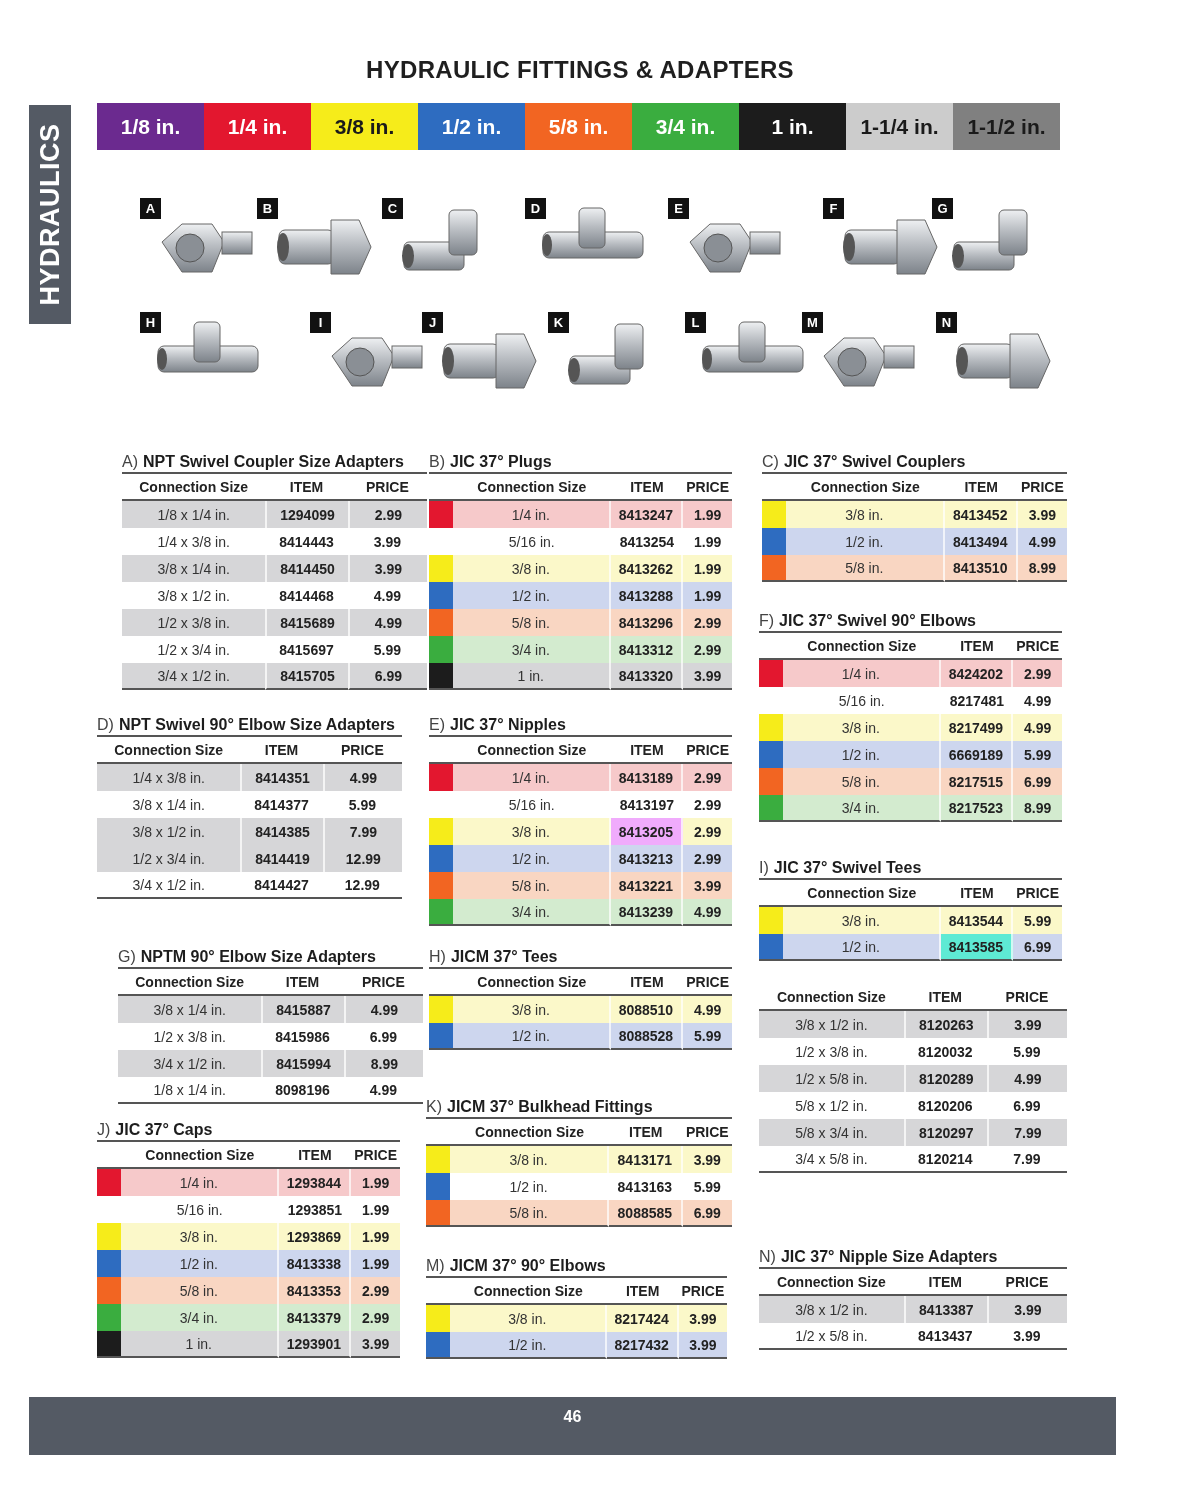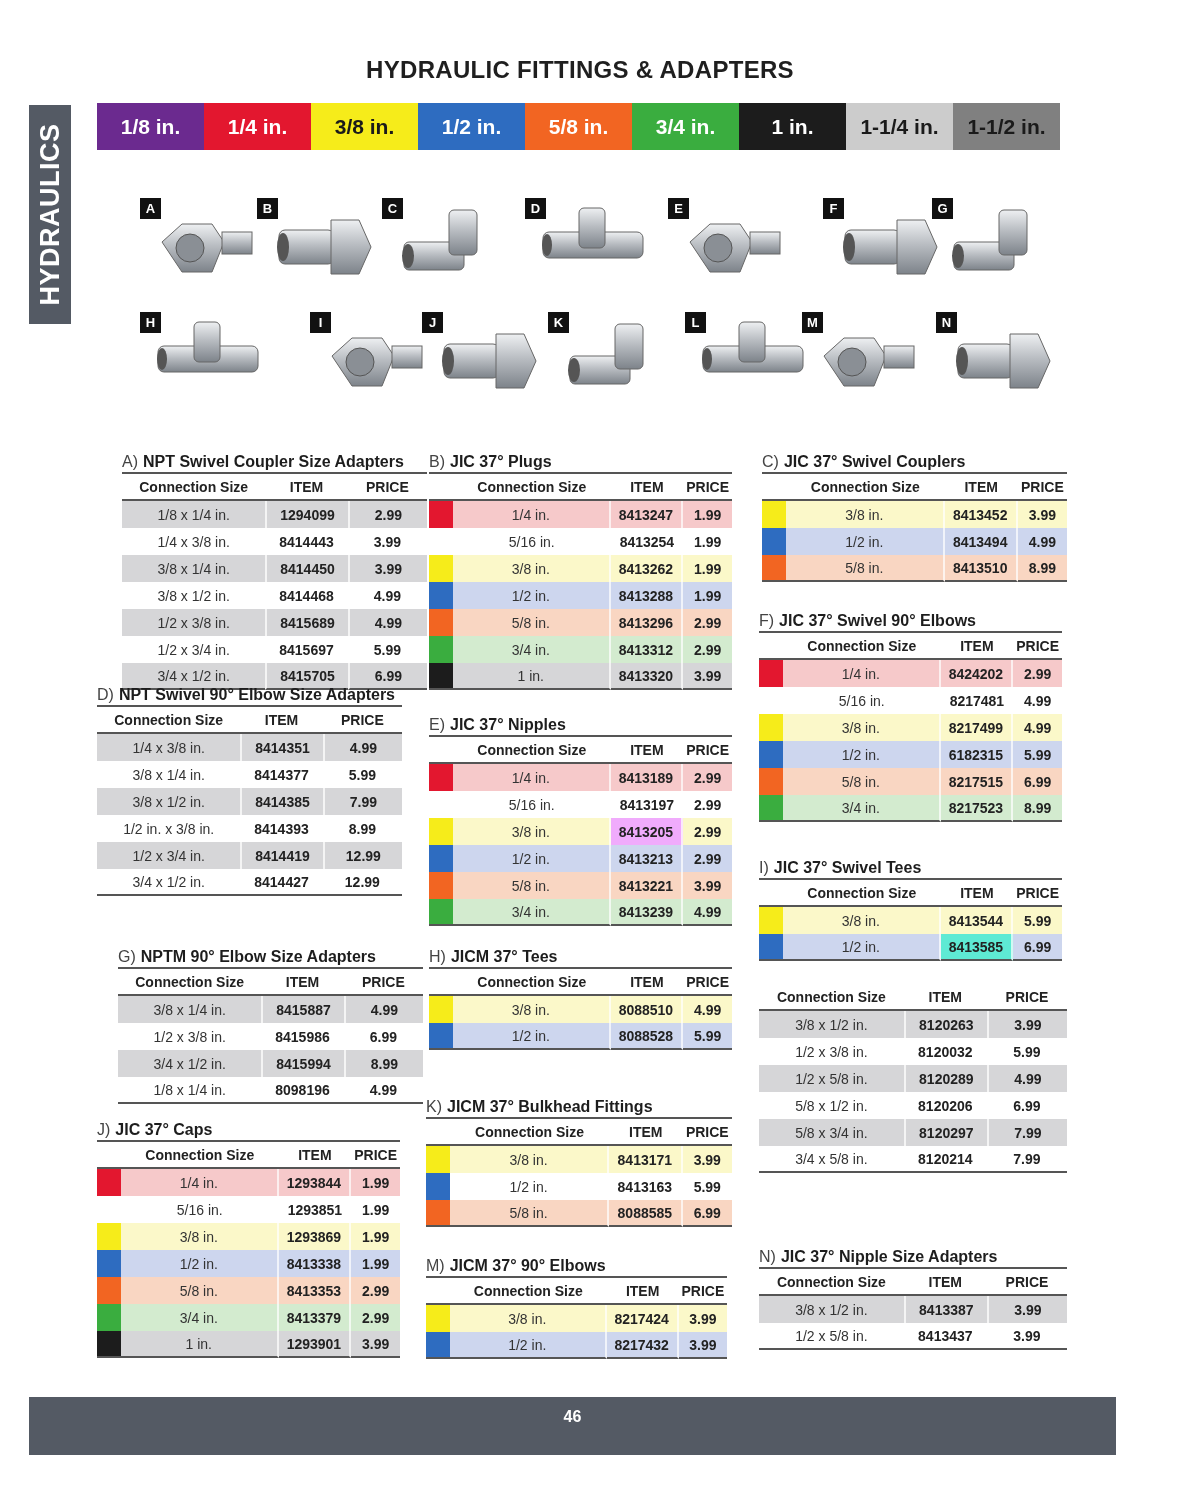--- a/index.html
+++ b/index.html
@@ -400,21 +400,21 @@
         </tr>
         <tr class="colored">
           <td class="sw" style="background:#f26522"></td>
           <td class="sz" style="background:#f9d6c2">5/8 in.</td>
           <td class="item" style="background:#f9d6c2">8413510</td>
           <td class="price" style="background:#f9d6c2">8.99</td>
         </tr>
       </tbody>
     </table>
   </div>
-<div class="section" style="left:97px; top:683px; width:305px;">
+<div class="section" style="left:97px; top:713px; width:305px;">
     <div class="title"><span class="letter">D)</span><span>NPT Swivel 90° Elbow Size Adapters</span></div>
     <table>
       <thead>
         <tr>
           <th style="width: 47%;">Connection Size</th>
           <th style="width: 27%;">ITEM</th>
           <th>PRICE</th>
         </tr>
       </thead>
       <tbody>
@@ -425,25 +425,20 @@
         </tr>
         <tr class="">
           <td class="sz">3/8 x 1/4 in.</td>
           <td class="item">8414377</td>
           <td class="price">5.99</td>
         </tr>
         <tr class="gray">
           <td class="sz">3/8 x 1/2 in.</td>
           <td class="item">8414385</td>
           <td class="price">7.99</td>
-        </tr>
-        <tr class="">
-          <td class="sz">1/2 in. x 3/8 in.</td>
-          <td class="item">8414393</td>
-          <td class="price">8.99</td>
         </tr>
         <tr class="gray">
           <td class="sz">1/2 x 3/4 in.</td>
           <td class="item">8414419</td>
           <td class="price">12.99</td>
         </tr>
         <tr class="">
           <td class="sz">3/4 x 1/2 in.</td>
           <td class="item">8414427</td>
           <td class="price">12.99</td>
@@ -528,21 +523,21 @@
         </tr>
         <tr class="colored">
           <td class="sw" style="background:#f6ec1a"></td>
           <td class="sz" style="background:#fbf8c9">3/8 in.</td>
           <td class="item" style="background:#fbf8c9">8217499</td>
           <td class="price" style="background:#fbf8c9">4.99</td>
         </tr>
         <tr class="colored">
           <td class="sw" style="background:#2e6cc0"></td>
           <td class="sz" style="background:#cdd6ee">1/2 in.</td>
-          <td class="item" style="background:#cdd6ee">6182315</td>
+          <td class="item" style="background:#cdd6ee">6669189</td>
           <td class="price" style="background:#cdd6ee">5.99</td>
         </tr>
         <tr class="colored">
           <td class="sw" style="background:#f26522"></td>
           <td class="sz" style="background:#f9d6c2">5/8 in.</td>
           <td class="item" style="background:#f9d6c2">8217515</td>
           <td class="price" style="background:#f9d6c2">6.99</td>
         </tr>
         <tr class="colored">
           <td class="sw" style="background:#3aad3f"></td>

